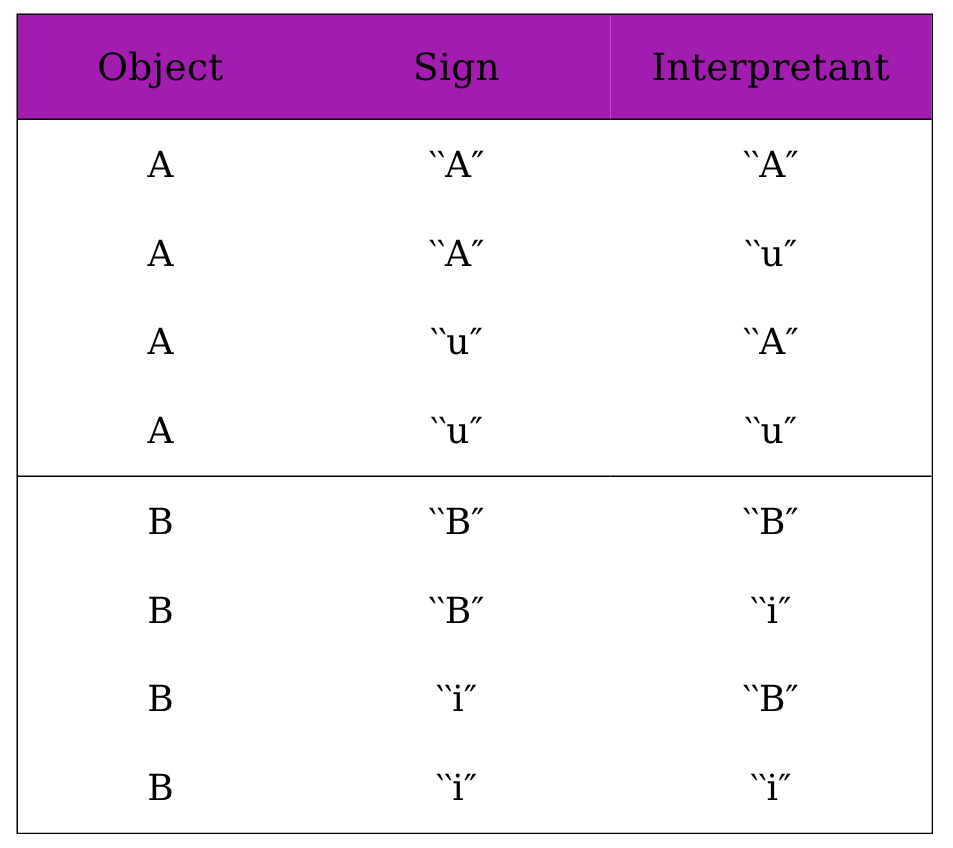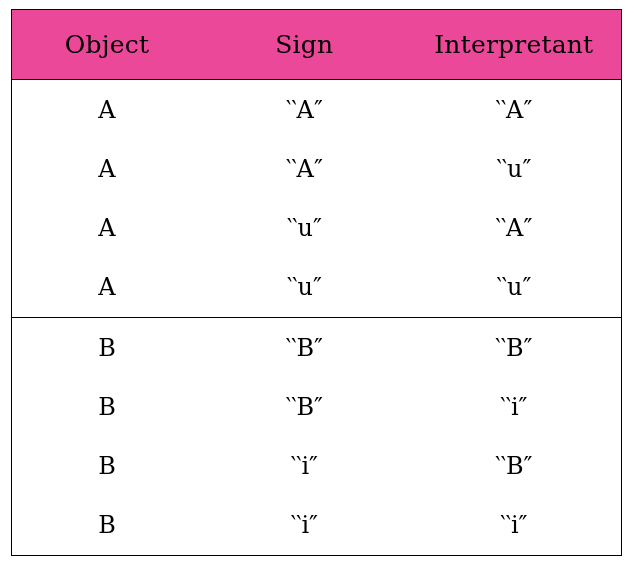--- a/index.html
+++ b/index.html
@@ -31,21 +31,21 @@
     height: 100%;
     border-collapse: collapse;
     table-layout: fixed;
   }
 
   table.triad col.c-object      { width: 31.2%; }
   table.triad col.c-sign        { width: 33.6%; }
   table.triad col.c-interpretant{ width: 35.2%; }
 
   thead tr.header-row {
-    background: #ec4899;
+    background: #a21caf;
   }
 
   thead th {
     height: 69px;
     padding: 0;
     font-weight: normal;
     font-size: 25px;
     text-align: center;
     vertical-align: middle;
     border-bottom: 1.5px solid #000000;

